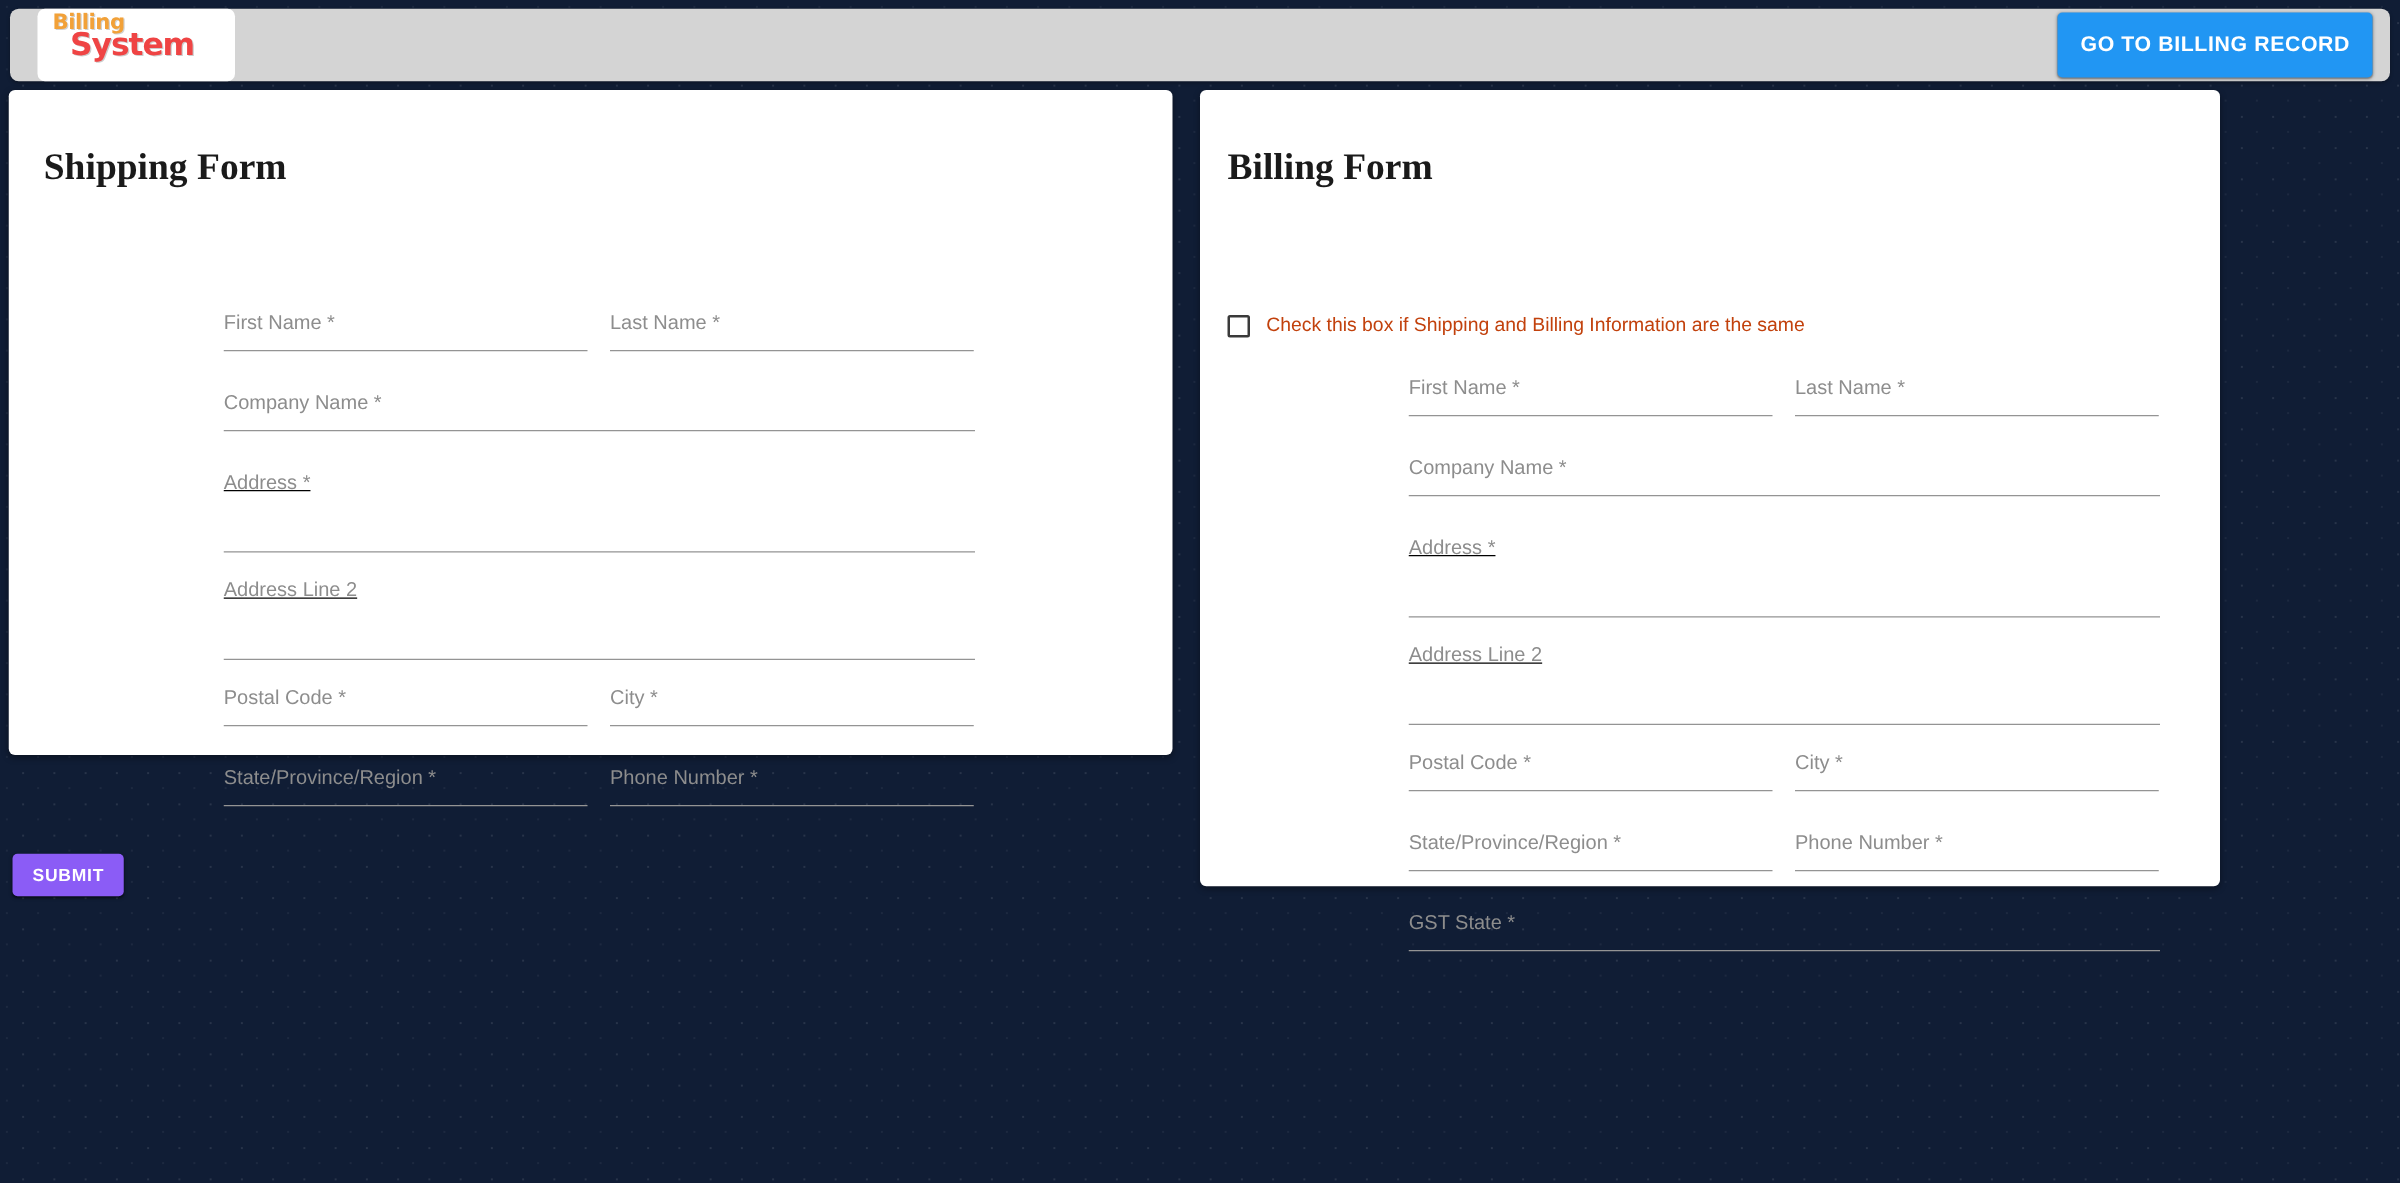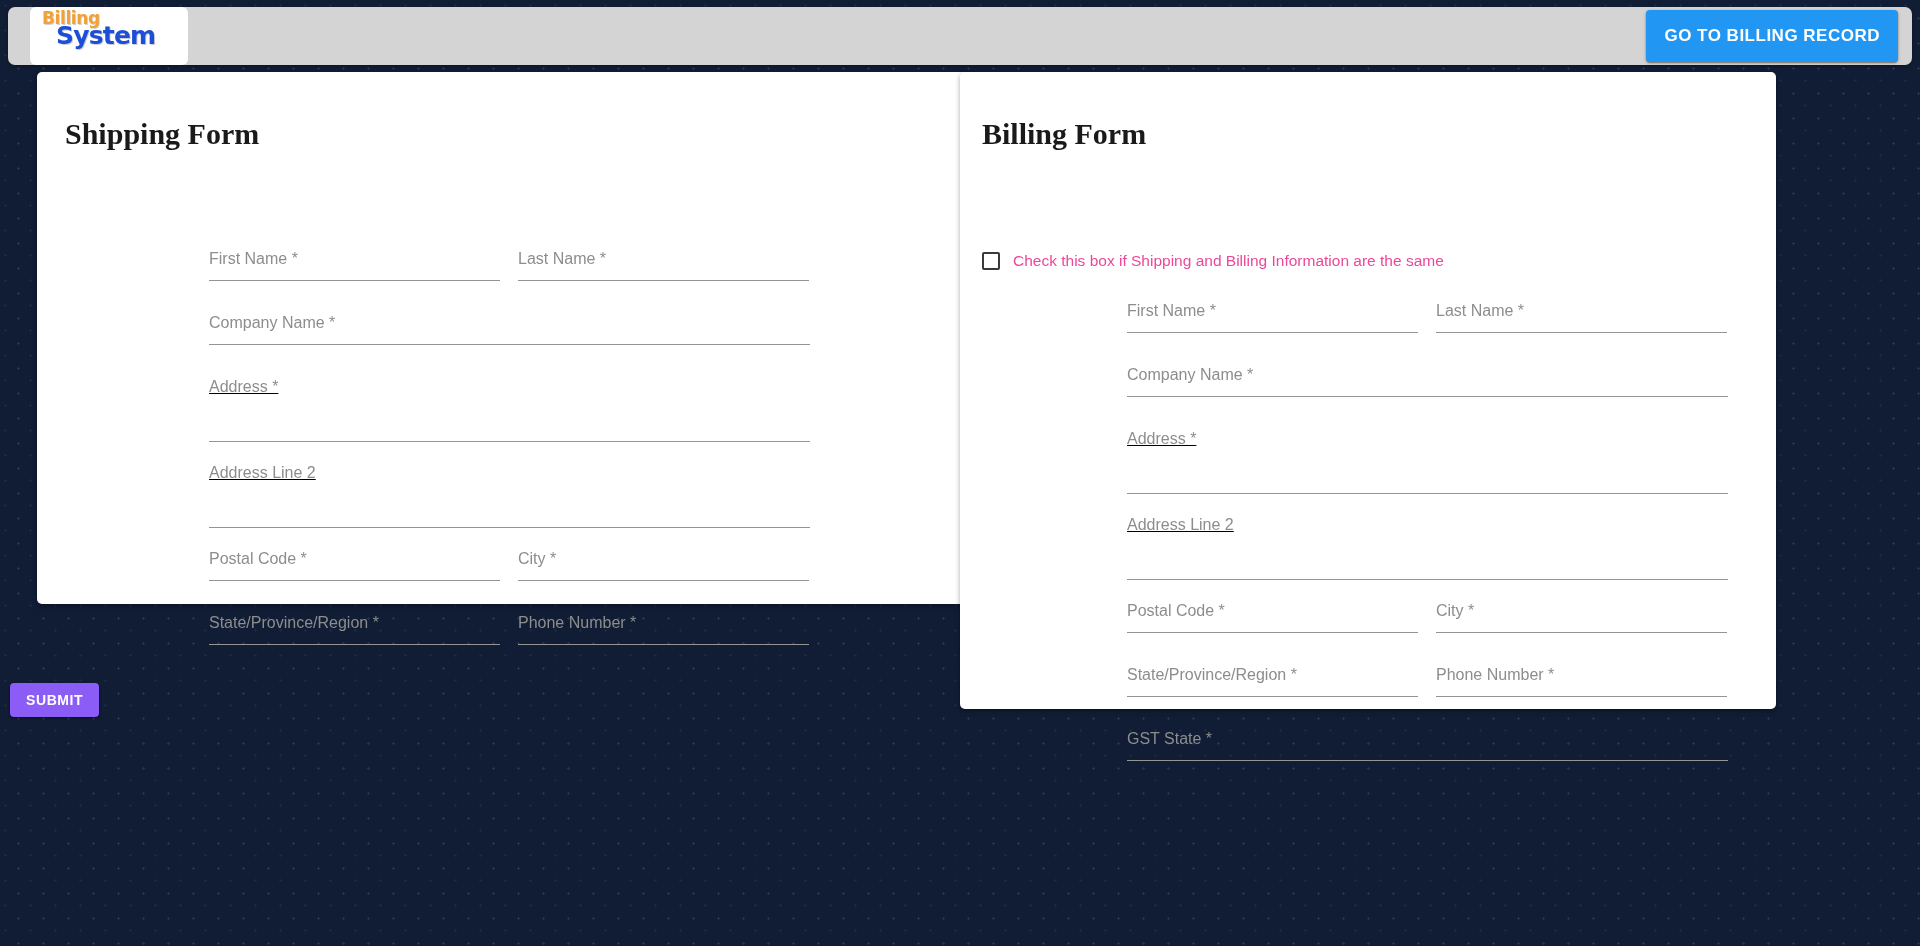--- a/index.html
+++ b/index.html
@@ -58,21 +58,21 @@
     text-shadow: 1px 1px 0 rgba(0,0,0,0.18);
   }
   .logo-system {
     position: absolute;
     left: 26px;
     top: 14px;
     font-family: "DejaVu Sans", sans-serif;
     font-weight: bold;
     font-size: 25px;
     letter-spacing: -0.8px;
-    color: #1d4ed8;
+    color: #ef4444;
     text-shadow: 1px 1px 0 rgba(0,0,0,0.20);
   }
 
   .btn-billing-record {
     background: #2196f3;
     color: #ffffff;
     border: none;
     border-radius: 4px;
     height: 52px;
     padding: 0 18px;
@@ -90,21 +90,20 @@
     position: absolute;
     background: #ffffff;
     border-radius: 5px;
     box-shadow: 0 2px 5px rgba(0,0,0,0.35);
   }
   .card-shipping {
     left: 7px;
     top: 72px;
     width: 931px;
     height: 532px;
-    margin-left: 30px;
   }
   .card-billing {
     left: 960px;
     top: 72px;
     width: 816px;
     height: 637px;
   }
 
   .form-title {
     font-family: "Liberation Serif", serif;
@@ -131,21 +130,21 @@
     height: 18px;
     border: 2px solid #3a3a3a;
     border-radius: 2px;
     background: #ffffff;
     cursor: pointer;
     flex: none;
   }
   .checkbox-label {
     font-family: "Liberation Sans", sans-serif;
     font-size: 15.5px;
-    color: #ec4899;
+    color: #c2410c;
     white-space: nowrap;
   }
 
   
   .fields {
     position: absolute;
   }
   .card-shipping .fields { left: 172px; top: 178px; width: 601px; }
   .card-billing  .fields { left: 1127px - 960px; top: 230px; width: 601px; }
   .card-billing  .fields { left: 167px; top: 230px; width: 601px; }

